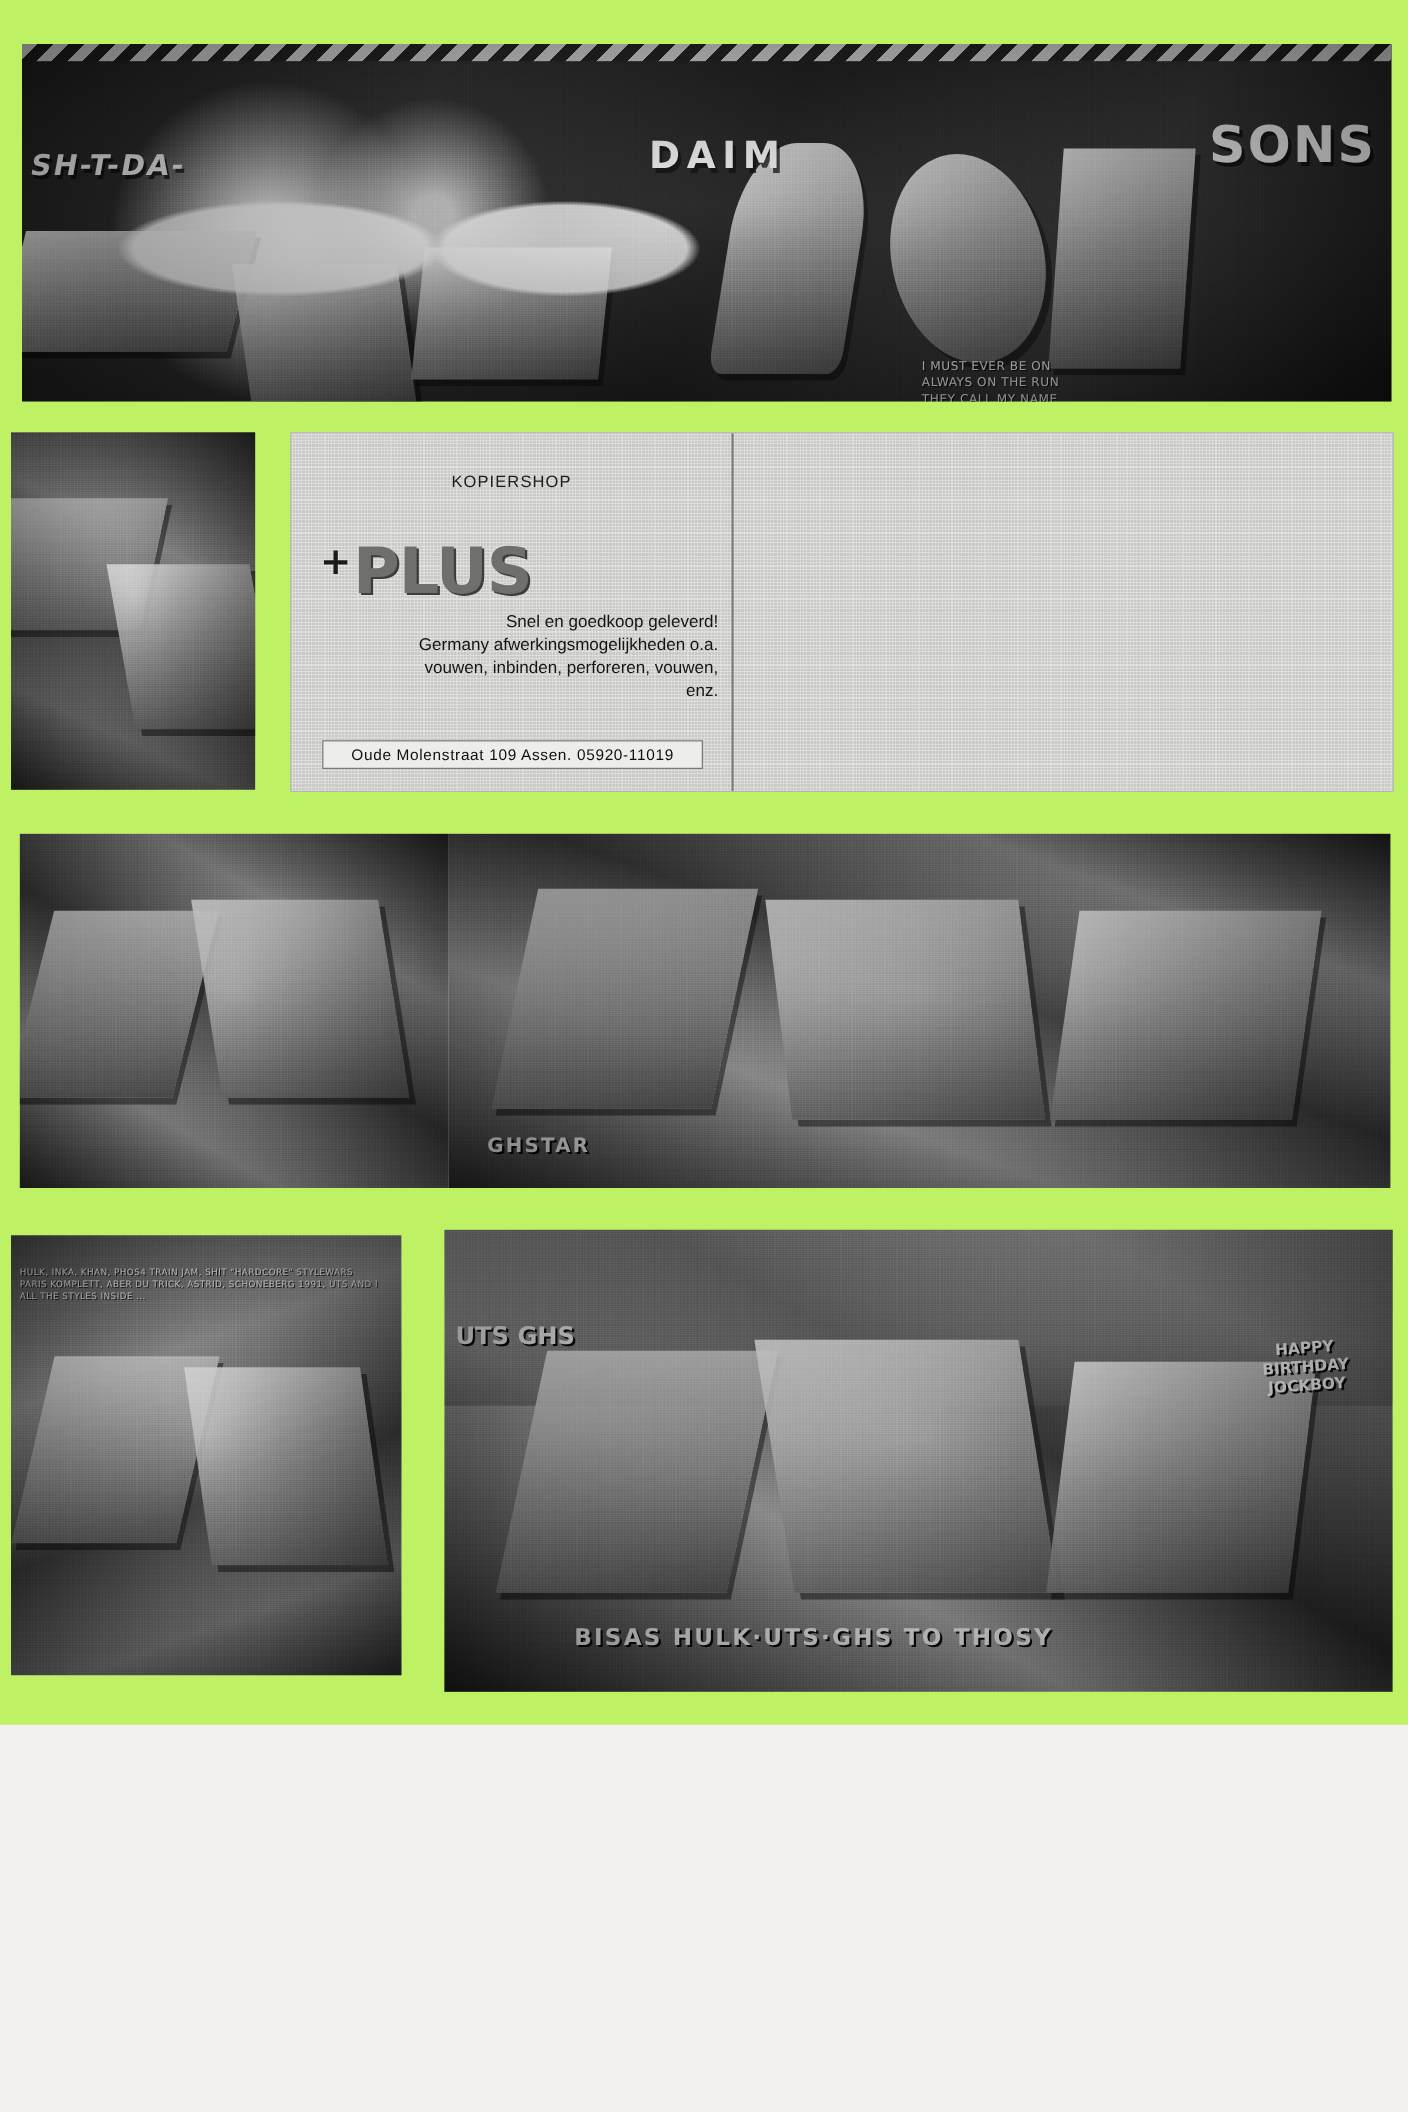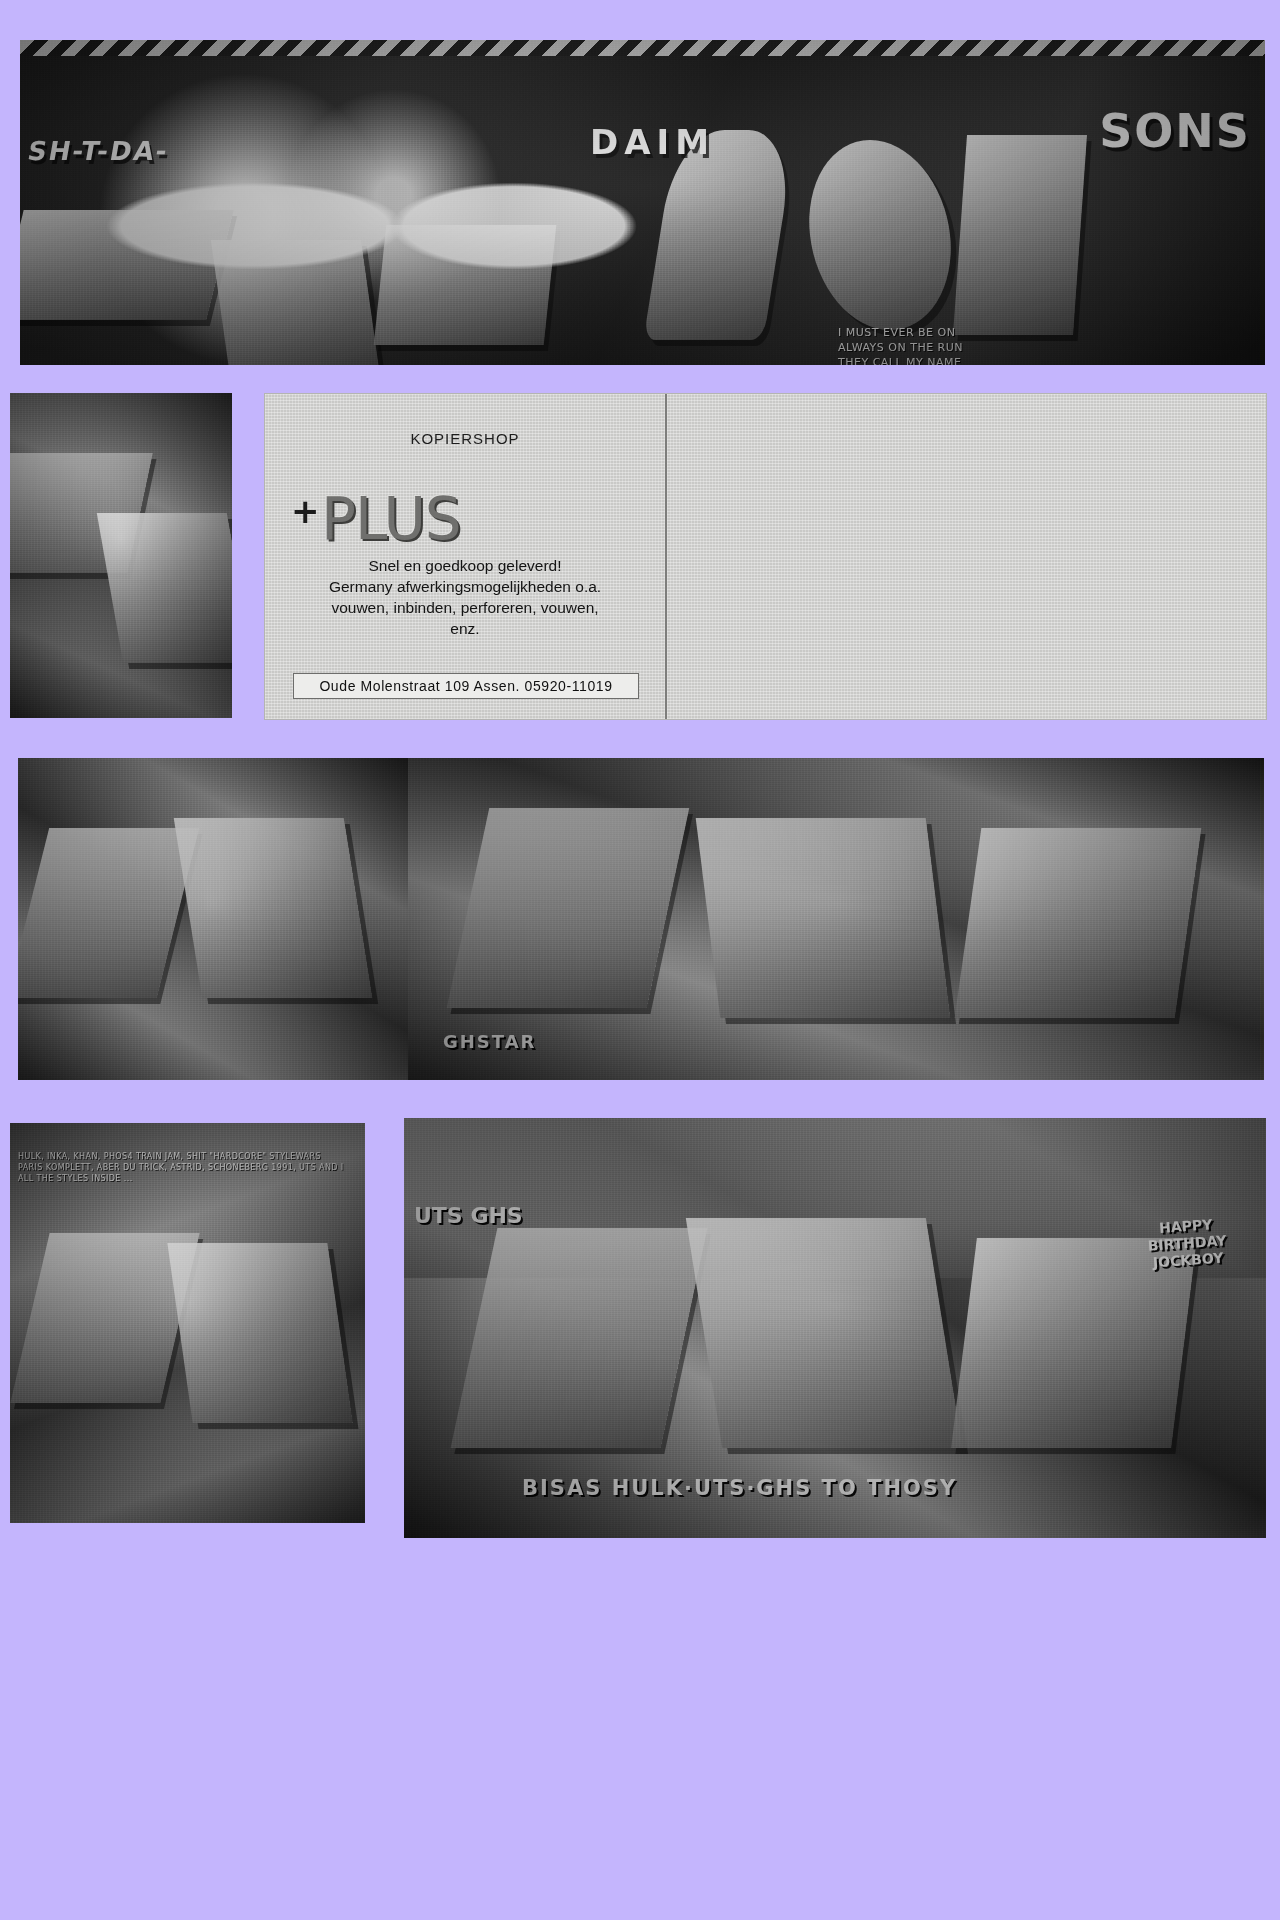--- a/index.html
+++ b/index.html
@@ -13,22 +13,22 @@
     font-family: "Liberation Sans", sans-serif;
     position: relative;
     overflow: hidden;
   }
 
   
   .page {
     position: absolute;
     left: 0; top: 0;
     width: 1280px;
-    height: 1920px;
-    background: #c4b5fd;
+    height: 1568px;
+    background: #bef264;
   }
 
   
   .photo {
     position: absolute;
     overflow: hidden;
     background: #4a4a4a;
     filter: grayscale(100%);
   }
   .photo .grain {
@@ -164,32 +164,33 @@
     left: 14px; top: 42px;
     font-family: "DejaVu Sans", sans-serif;
     font-size: 34px;
     font-weight: bold;
     color: #1b1b1b;
   }
   #logo-plus2 {
     position: absolute;
     left: 44px; top: 36px;
     font-family: "DejaVu Sans", sans-serif;
-    font-weight: normal;
+    font-weight: bold;
     font-size: 58px;
     letter-spacing: -1px;
     color: #6f6f6d;
     text-shadow: 2px 2px 0 #3d3d3b, -1px -1px 0 #dededc;
   }
   #advert-tagline {
     font-family: "Liberation Sans", sans-serif;
     font-size: 15.5px;
     line-height: 21px;
     color: #141414;
     margin-top: 18px;
+    text-align: right;
   }
   #advert-address {
     position: absolute;
     left: 28px; bottom: 20px;
     width: 346px;
     background: #ededeb;
     border: 1px solid #6d6d6b;
     font-family: "Liberation Sans", sans-serif;
     font-size: 14px;
     letter-spacing: .6px;

